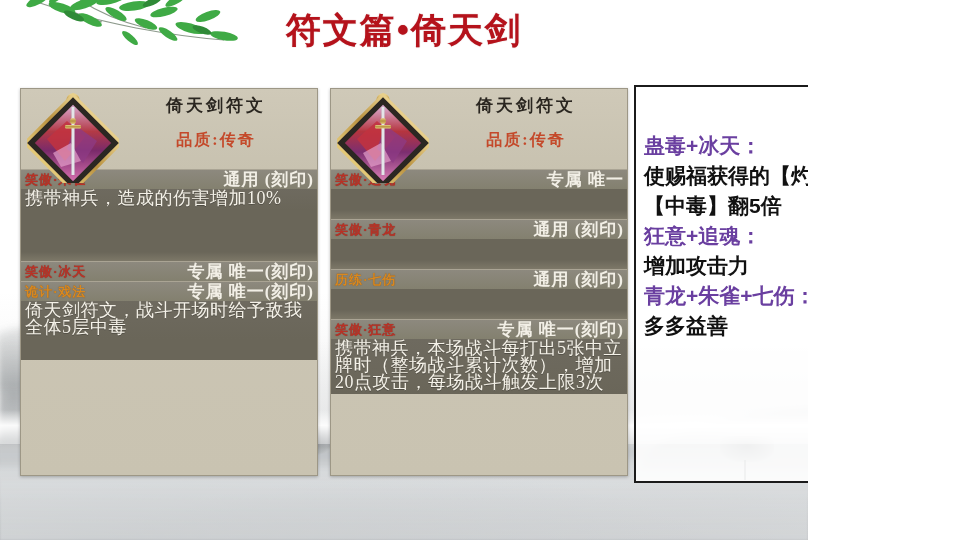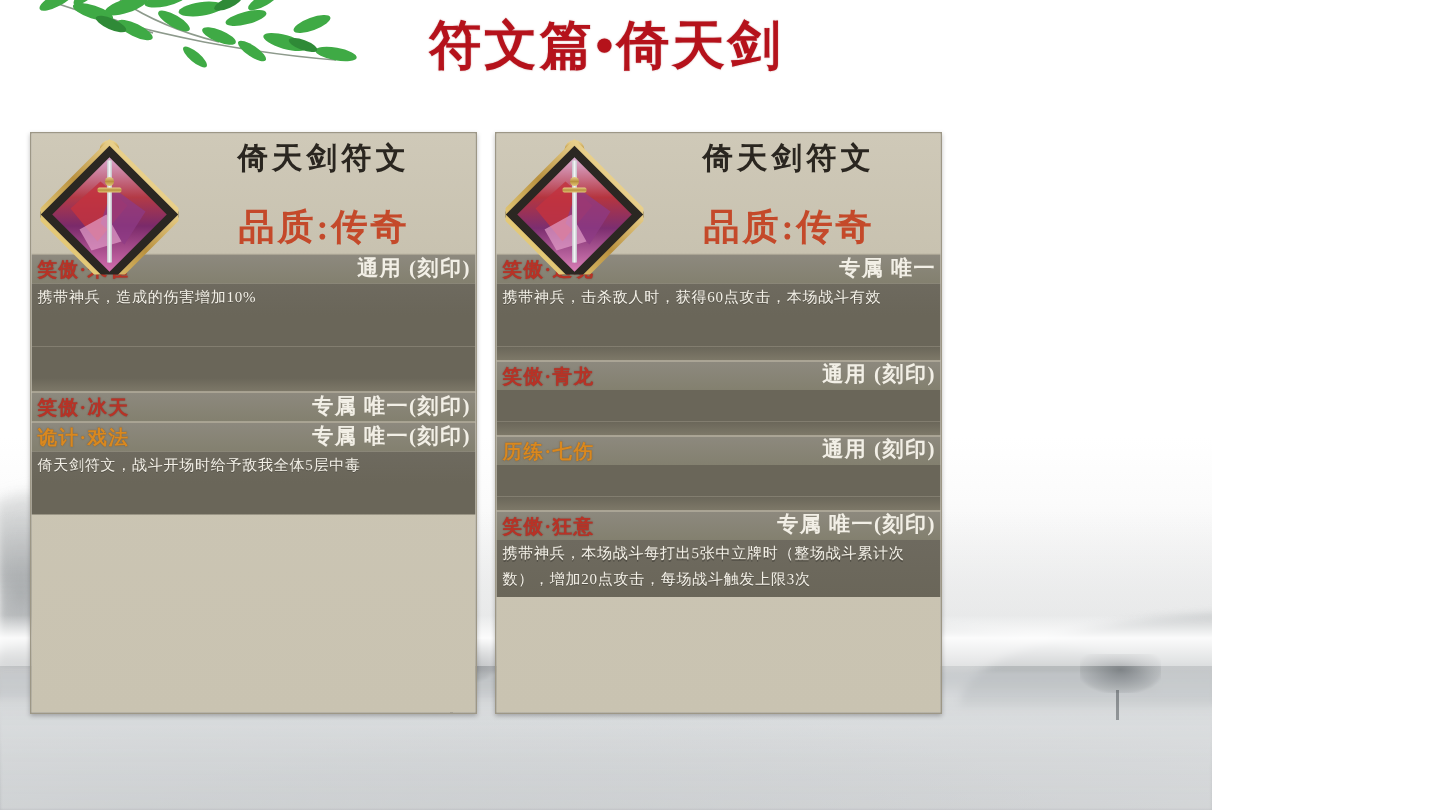--- a/index.html
+++ b/index.html
@@ -111,30 +111,30 @@
     position: absolute;
     left: 6px; top: 2px;
     width: 92px; height: 92px;
   }
   .card-titles {
     position: absolute;
     left: 100px; right: 6px; top: 2px;
     text-align: center;
   }
   .card-name {
-    font-size: 20px;
+    font-size: 17px;
     line-height: 30px;
     color: #2a2620;
     font-weight: 700;
     letter-spacing: 3px;
   }
   .card-quality {
-    font-size: 24px;
+    font-size: 16px;
     line-height: 30px;
-    margin-top: 16px;
+    margin-top: 4px;
     color: #c4492a;
     font-weight: 700;
     letter-spacing: 2px;
   }
 
   .entry { width: 100%; }
   .entry-head {
     display: flex;
     align-items: center;
     justify-content: space-between;
@@ -146,30 +146,30 @@
   .entry-title {
     font-size: 13px;
     line-height: 18px;
     font-weight: 700;
     letter-spacing: 1px;
     white-space: nowrap;
   }
   .t-red    { color: #b83226; text-shadow: 0 0 1px rgba(90,20,14,0.6); }
   .t-orange { color: #d9881f; text-shadow: 0 0 1px rgba(90,52,8,0.6); }
   .entry-tag {
-    font-size: 14px;
+    font-size: 17px;
     line-height: 18px;
     color: #f2efe6;
     font-weight: 700;
     white-space: nowrap;
     letter-spacing: 1px;
   }
   .entry-body {
     padding: 1px 4px 3px 4px;
-    font-size: 10px;
+    font-size: 18px;
     line-height: 17px;
     color: #f4f1e8;
     background: linear-gradient(to bottom, #6e6a5f 0%, #6a6659 100%);
     letter-spacing: 0.5px;
     text-shadow: 0 1px 0 rgba(0,0,0,0.25);
   }
   .entry-gap {
     height: 9px;
     background: linear-gradient(to bottom, #6a6659 0%, #7d7868 100%);
   }
@@ -359,21 +359,20 @@
         <div class="card-name">倚天剑符文</div>
         <div class="card-quality">品质:传奇</div>
       </div>
     </div>
 
     <div class="entry">
       <div class="entry-head">
         <span class="entry-title t-red">笑傲·追魂</span>
         <span class="entry-tag">专属 唯一</span>
       </div>
-      <div class="entry-body">携带神兵，击杀敌人时，获得60点攻击，本场战斗有效</div>
       <div class="entry-body entry-pad">&nbsp;</div>
       <div class="entry-gap"></div>
     </div>
 
     <div class="entry">
       <div class="entry-head">
         <span class="entry-title t-red">笑傲·青龙</span>
         <span class="entry-tag">通用 (刻印)</span>
       </div>
       <div class="entry-body entry-pad">&nbsp;</div>
@@ -391,14 +390,28 @@
 
     <div class="entry">
       <div class="entry-head">
         <span class="entry-title t-red">笑傲·狂意</span>
         <span class="entry-tag">专属 唯一(刻印)</span>
       </div>
       <div class="entry-body">携带神兵，本场战斗每打出5张中立牌时（整场战斗累计次数），增加20点攻击，每场战斗触发上限3次</div>
     </div>
   </div>
 
+  <div id="notes">
+    <div class="note-group">
+      <div class="note-head">蛊毒+冰天：</div>
+      <div class="note-body">使赐福获得的【灼烧】【冰冻】【中毒】翻5倍</div>
+    </div>
+    <div class="note-group">
+      <div class="note-head">狂意+追魂：</div>
+      <div class="note-body">增加攻击力</div>
+    </div>
+    <div class="note-group">
+      <div class="note-head">青龙+朱雀+七伤：</div>
+      <div class="note-body">多多益善</div>
+    </div>
+  </div>
 
 </div>
 
 </body></html>

